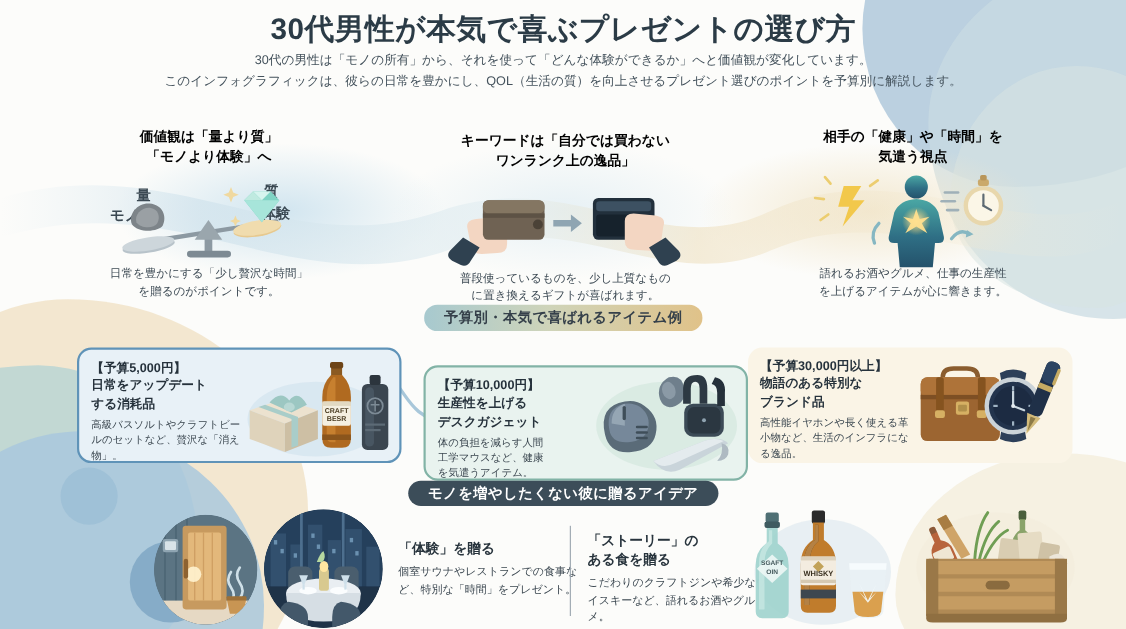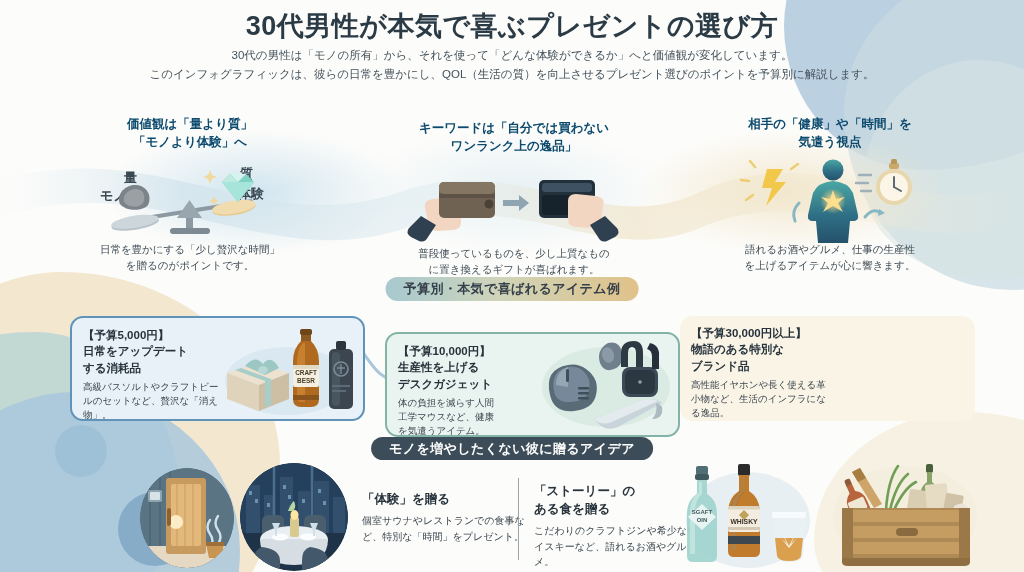--- a/index.html
+++ b/index.html
@@ -145,21 +145,21 @@
 
   
   .mind {
     position: absolute;
     width: 300px;
     text-align: center;
   }
   .mind .m-head {
     font-size: 12.5px;
     font-weight: 700;
-    color: #0c4a6e;
+    color: #000000;
     line-height: 1.45;
   }
   .mind .m-art {
     height: 82px;
     margin: 5px 0 4px;
     display: flex;
     align-items: center;
     justify-content: center;
   }
   .mind .m-note {
@@ -516,21 +516,21 @@
 
         <g transform="translate(56,58)">
           <path d="M2,26 L48,8 q14,-5 22,2 L26,34 q-14,6 -24,-8 z" fill="#c9d4da"></path>
           <path d="M2,26 L48,8 q10,-4 18,0 L22,28 q-12,6 -20,-2 z" fill="#e4ebee"></path>
           <path d="M64,10 q8,2 6,10 q-2,6 -10,6 q6,-6 4,-16 z" fill="#aebac2"></path>
         </g>
       </svg>
     </div>
   </div>
 
-  <div class="bcard c3" style="top:316px; left:680px;flex-direction:column;">
+  <div class="bcard c3" style="top:316px; left:680px;">
     <div class="b-txt">
       <div class="b-title">
         <div>【予算30,000円以上】</div>
         <div>物語のある特別な</div>
         <div>ブランド品</div>
       </div>
       <div class="b-desc">高性能イヤホンや長く使える革小物など、生活のインフラになる逸品。</div>
     </div>
     <div class="b-art">
       <svg width="142" height="100" viewBox="0 0 142 100">

